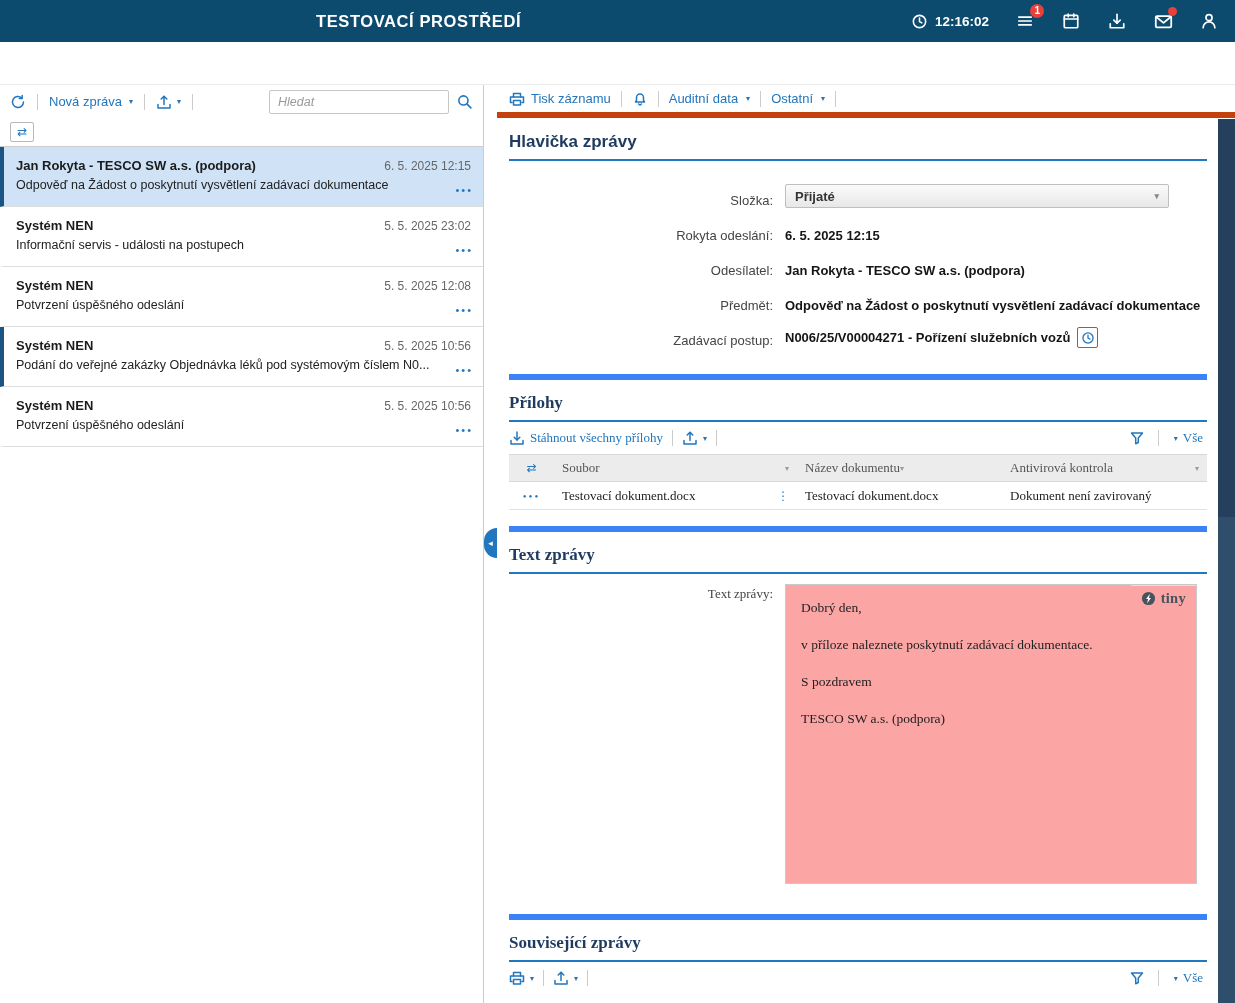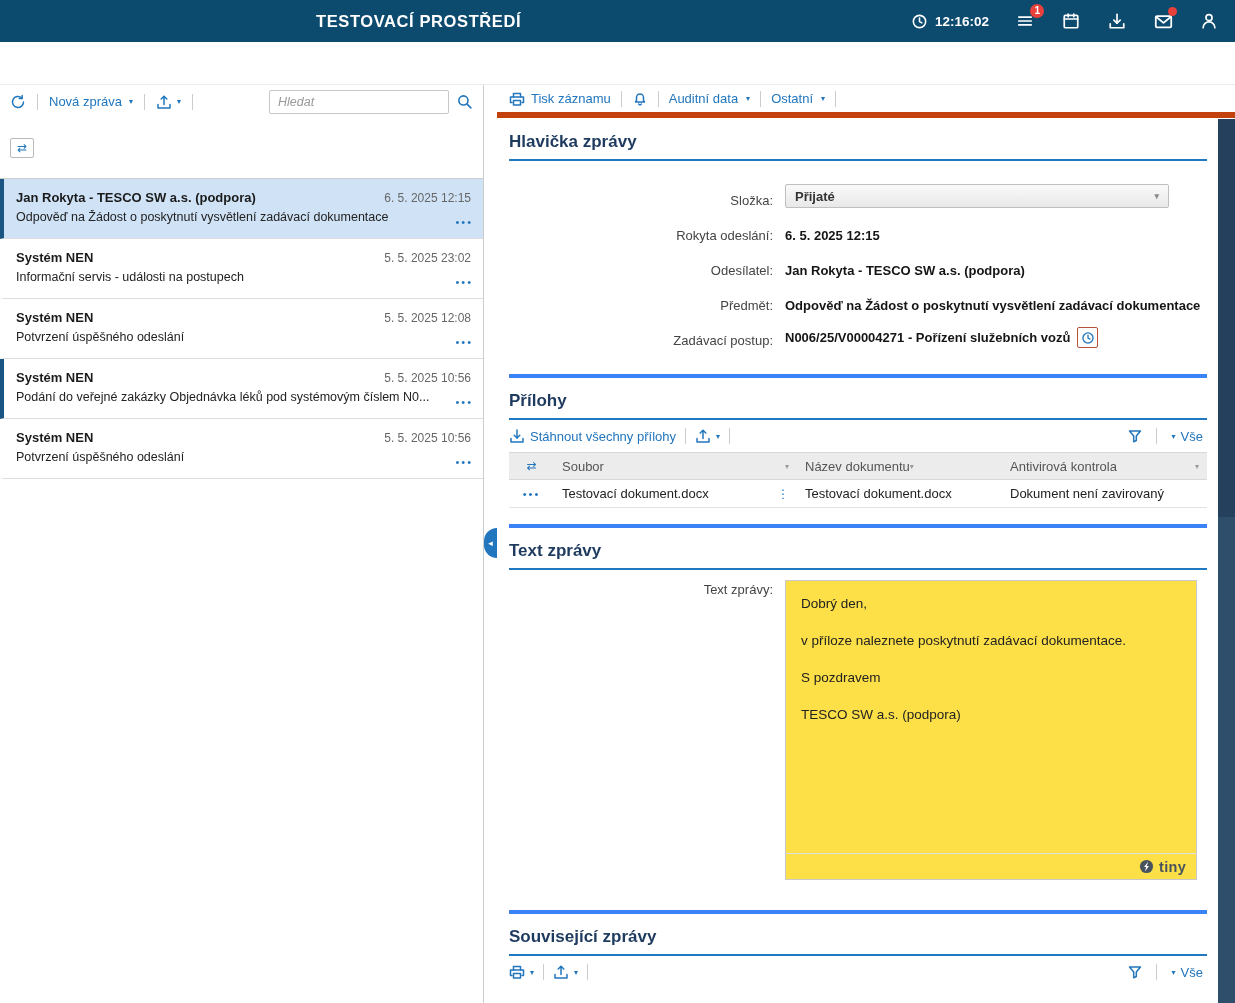--- a/index.html
+++ b/index.html
@@ -20,21 +20,21 @@
   .time-block { display:flex; align-items:center; gap:7px; color:#fff; font-size:13.5px; font-weight:600; }
   .hicon { position:relative; display:flex; align-items:center; justify-content:center; width:20px; height:20px; cursor:pointer; }
   .badge { position:absolute; top:-7px; right:-9px; background:#e8403a; color:#fff; font-size:10px;
            font-weight:bold; line-height:1; padding:2px 4px; border-radius:7px; }
   .dot-badge { position:absolute; top:-4px; right:-4px; width:9px; height:9px; background:#e8403a; border-radius:50%; }
 
   
   .main { position:absolute; top:84px; left:0; right:0; bottom:0; display:flex; border-top:1px solid #ececec; }
 
   
-  .left-panel { width:484px; min-width:484px; border-right:1px solid #ccc; display:flex; flex-direction:column;gap:16px; }
+  .left-panel { width:484px; min-width:484px; border-right:1px solid #ccc; display:flex; flex-direction:column; }
   .lp-toolbar { height:33px; display:flex; align-items:center; padding:0 10px; gap:7px; }
   .lp-iconrow { height:28px; display:flex; align-items:center; padding:0 10px; }
   .boxed-icon { width:24px; height:20px; border:1px solid #b9b9b9; border-radius:2px; background:#fff;
                 color:#2176bd; font-size:12px; display:flex; align-items:center; justify-content:center; cursor:pointer; }
   .sep { display:inline-block; width:1px; height:16px; background:#ccc; margin:0 4px; }
   .link { color:#2176bd; display:inline-flex; align-items:center; gap:5px; cursor:pointer; white-space:nowrap; }
   .chev { font-size:8px; color:#2176bd; margin-left:2px; }
   .icon-btn { display:inline-flex; align-items:center; gap:3px; cursor:pointer; }
   .search { width:180px; height:24px; border:1px solid #c7c7c7; border-radius:2px; padding:0 8px;
             font-family:"Liberation Sans", sans-serif; font-size:12.5px; margin-left:auto; outline:none; color:#333; }
@@ -58,21 +58,21 @@
                   border-radius:15px 0 0 15px; color:#fff; font-size:9px; display:flex; align-items:center;
                   justify-content:center; cursor:pointer; z-index:3; }
   .dt-toolbar { height:33px; display:flex; align-items:center; padding:0 12px; gap:6px; border-bottom:6px solid #c2410c; }
   .tb-item { color:#2176bd; display:inline-flex; align-items:center; gap:6px; cursor:pointer; white-space:nowrap; }
   .scrollbar { position:absolute; top:34px; right:0; bottom:0; width:17px; background:#2f4e6c; }
   .scrollbar .thumb { position:absolute; top:0; left:0; right:0; height:45%; background:#24405c; }
   .detail-content { position:absolute; top:34px; left:0; right:17px; bottom:0; overflow:hidden;
                     padding:0 11px 0 12px; }
 
   .sec { margin-top:0; }
-  .sec + .sec { border-top:4px solid #3b82f6; margin-top:16px; }
+  .sec + .sec { border-top:6px solid #3b82f6; margin-top:16px;font-family:Liberation Serif, serif; }
   .sec-title { font-size:17px; font-weight:bold; color:#1e3a5f; padding:13px 0 7px;
                border-bottom:2px solid #2079c0; }
 
   .form { padding:12px 0 10px; }
   .frow { min-height:35px; display:flex; align-items:flex-end; }
   .frow.align-top { align-items:flex-start; }
   .flabel { width:276px; min-width:276px; text-align:right; padding-right:12px; color:#444; }
   .frow.align-top .flabel { padding-top:12px; }
   .fvalue { font-weight:bold; color:#151515; display:flex; align-items:center; gap:7px; }
   .select { width:384px; height:24px; background:linear-gradient(#fafafa,#e8e8e8); border:1px solid #bfbfbf;
@@ -90,22 +90,22 @@
               height:28px; align-items:center; color:#555; }
   .tbl-row { display:flex; height:28px; align-items:center; border-bottom:1px solid #e2e2e2; }
   .c0 { width:45px; min-width:45px; display:flex; justify-content:center; align-items:center; }
   .c1 { width:243px; min-width:243px; padding:0 8px; display:flex; align-items:center; justify-content:space-between; }
   .c2 { width:205px; min-width:205px; padding:0 8px; display:flex; align-items:center; }
   .c3 { flex:1; padding:0 8px; display:flex; align-items:center; justify-content:space-between; }
   .hd-chev { color:#9a9a9a; font-size:8px; }
   .vdots { color:#2176bd; font-size:12px; line-height:1; cursor:pointer; }
   .cell-dots { color:#2176bd; font-size:11px; letter-spacing:2px; cursor:pointer; }
 
-  .editor { width:412px; height:300px; border:1px solid #c9c9c9; display:flex; flex-direction:column;
-            background:#fde047; margin:10px 0 14px; }
+  .editor { width:412px; height:300px; border:1px solid #c9c9c9; display:flex; flex-direction:row;
+            background:#fca5a5; margin:10px 0 14px; }
   .editor-body { flex:1; padding:14px 15px; font-size:13.5px; color:#222; overflow:hidden; }
   .editor-body p { margin:0 0 19px; line-height:18px; }
   .editor-footer { height:26px; border-top:1px solid #e0e0e0; display:flex; align-items:center;
                    justify-content:flex-end; padding:0 10px; gap:5px; }
   .tiny-text { font-weight:bold; font-size:14.5px; color:#49535e; letter-spacing:0.3px; }
 </style>
 </head>
 <body>
 
 <div class="app-header">

